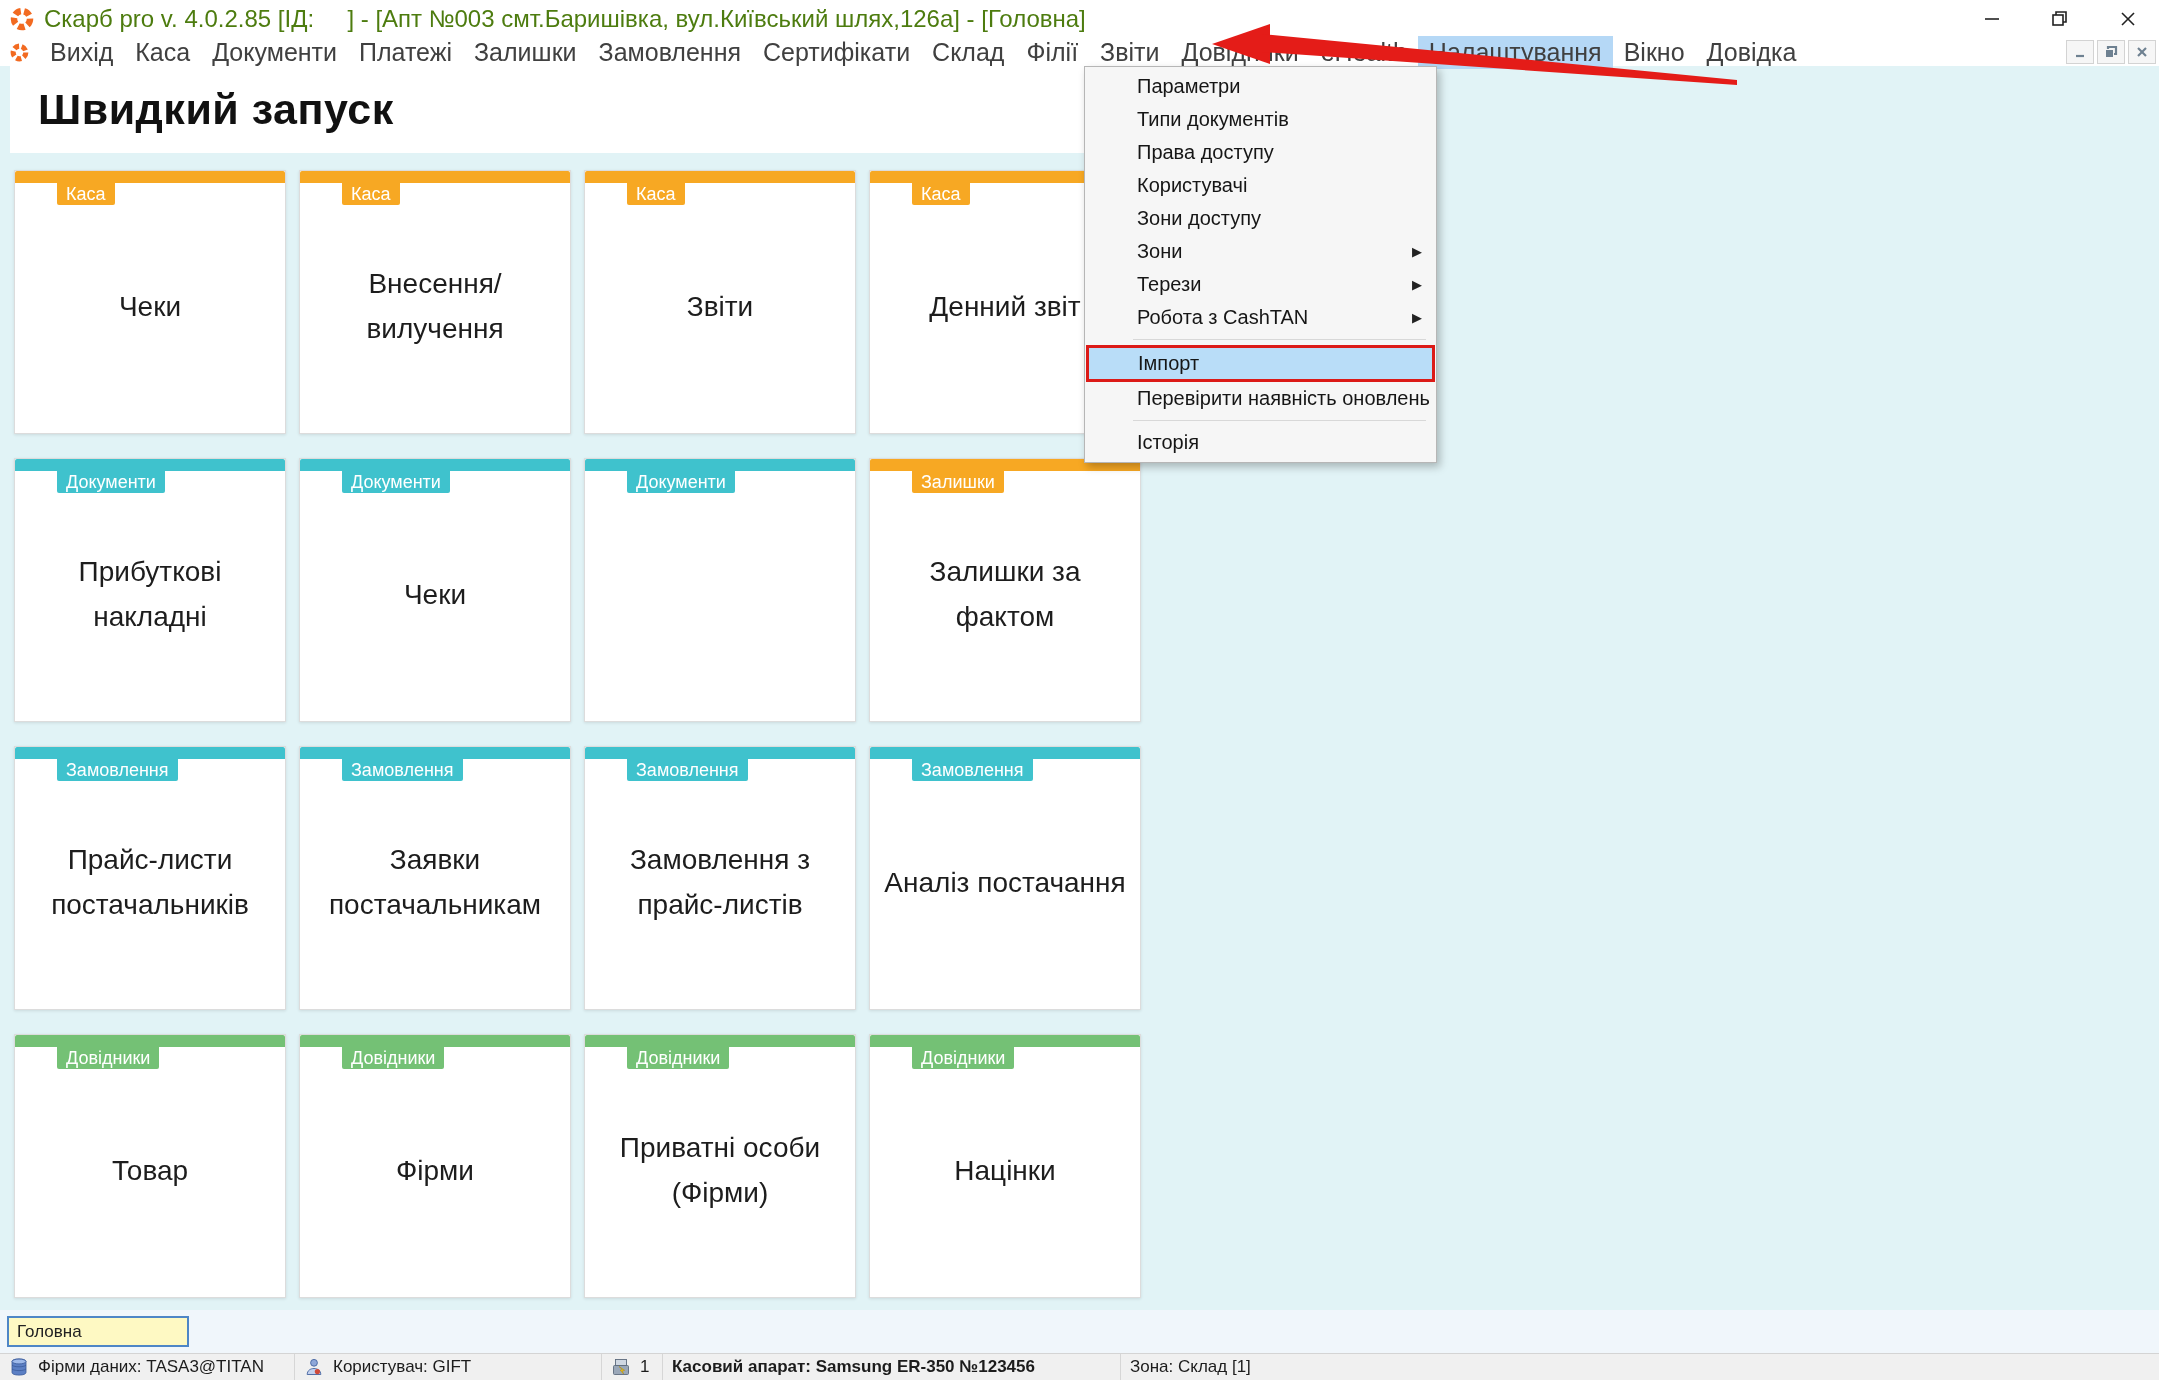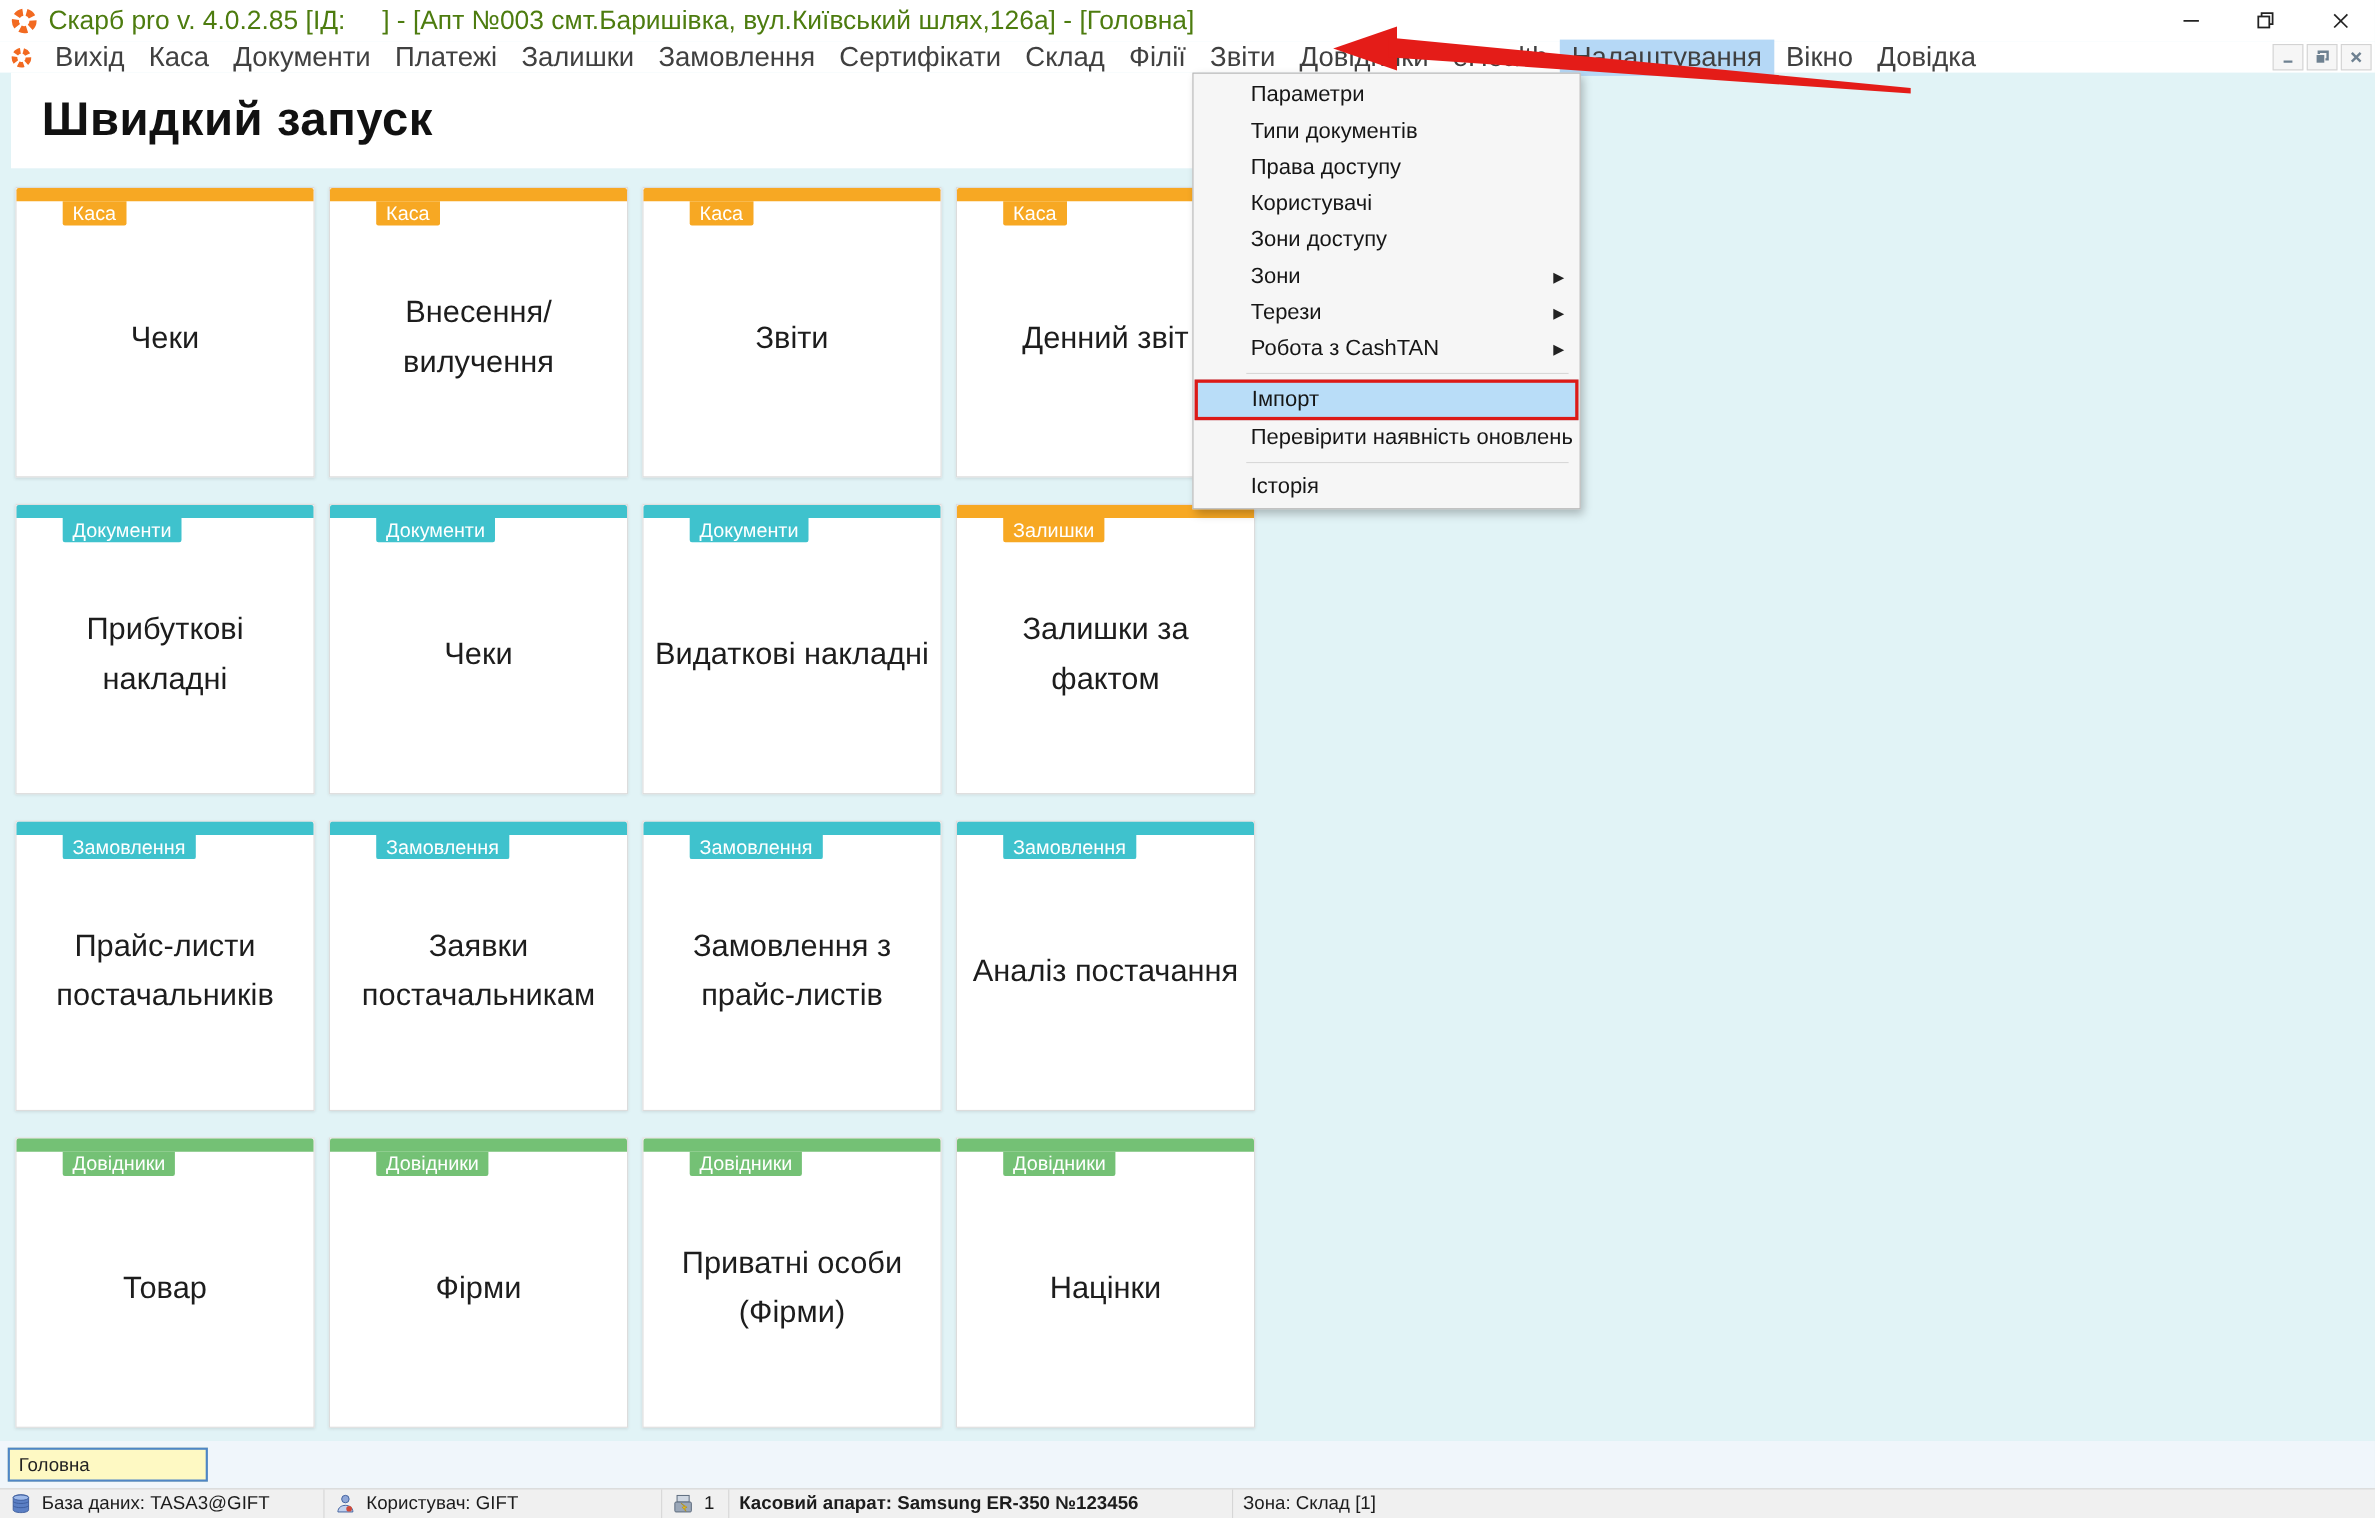--- a/index.html
+++ b/index.html
@@ -157,21 +157,20 @@
       <div class="tile-label">Прибуткові накладні</div>
     </div>
     <div class="tile">
       <div class="tile-strip" style="background: rgb(63, 194, 205);"></div>
       <div class="tile-tag" style="background: rgb(63, 194, 205);">Документи</div>
       <div class="tile-label">Чеки</div>
     </div>
     <div class="tile">
       <div class="tile-strip" style="background: rgb(63, 194, 205);"></div>
       <div class="tile-tag" style="background: rgb(63, 194, 205);">Документи</div>
-      <div class="tile-label">Видаткові накладні</div>
     </div>
     <div class="tile">
       <div class="tile-strip" style="background: rgb(247, 168, 35);"></div>
       <div class="tile-tag" style="background: rgb(247, 168, 35);">Залишки</div>
       <div class="tile-label">Залишки за фактом</div>
     </div>
     <div class="tile">
       <div class="tile-strip" style="background: rgb(63, 194, 205);"></div>
       <div class="tile-tag" style="background: rgb(63, 194, 205);">Замовлення</div>
       <div class="tile-label">Прайс-листи постачальників</div>
@@ -263,21 +262,21 @@
   <div class="home-tab">Головна</div>
 </div>
 
 <div class="statusbar" id="statusbar">
     <div class="status-section" style="width: 294px;">
       <svg class="status-icon" viewBox="0 0 20 20">
         <path fill="#5b7fc4" stroke="#3a5a9a" stroke-width="0.8" d="M3 4.5c0-1.6 3.1-2.6 7-2.6s7 1 7 2.6v11c0 1.6-3.1 2.6-7 2.6s-7-1-7-2.6z"></path>
         <ellipse cx="10" cy="4.5" rx="7" ry="2.4" fill="#9db9ea" stroke="#3a5a9a" stroke-width="0.8"></ellipse>
         <path d="M3 8.2c1.4 1.1 4 1.6 7 1.6s5.6-.5 7-1.6M3 12c1.4 1.1 4 1.6 7 1.6s5.6-.5 7-1.6" stroke="#3a5a9a" stroke-width="0.8" fill="none"></path>
       </svg>
-      <span>База даних: TASA3@GIFT</span>
+      <span>Фірми даних: TASA3@TITAN</span>
     </div>
     <div class="status-sep"></div>
     <div class="status-section" style="width: 306px;">
       <svg class="status-icon" viewBox="0 0 20 20">
         <circle cx="10" cy="5.8" r="3.4" fill="#8fa7d8" stroke="#44639f" stroke-width="0.9"></circle>
         <path d="M3.2 17.5c0-4 3.2-6 6.8-6s6.8 2 6.8 6z" fill="#c3d1ee" stroke="#44639f" stroke-width="0.9"></path>
         <circle cx="13.4" cy="14.6" r="2.6" fill="#d04a3a"></circle>
       </svg>
       <span>Користувач: GIFT</span>
     </div>

